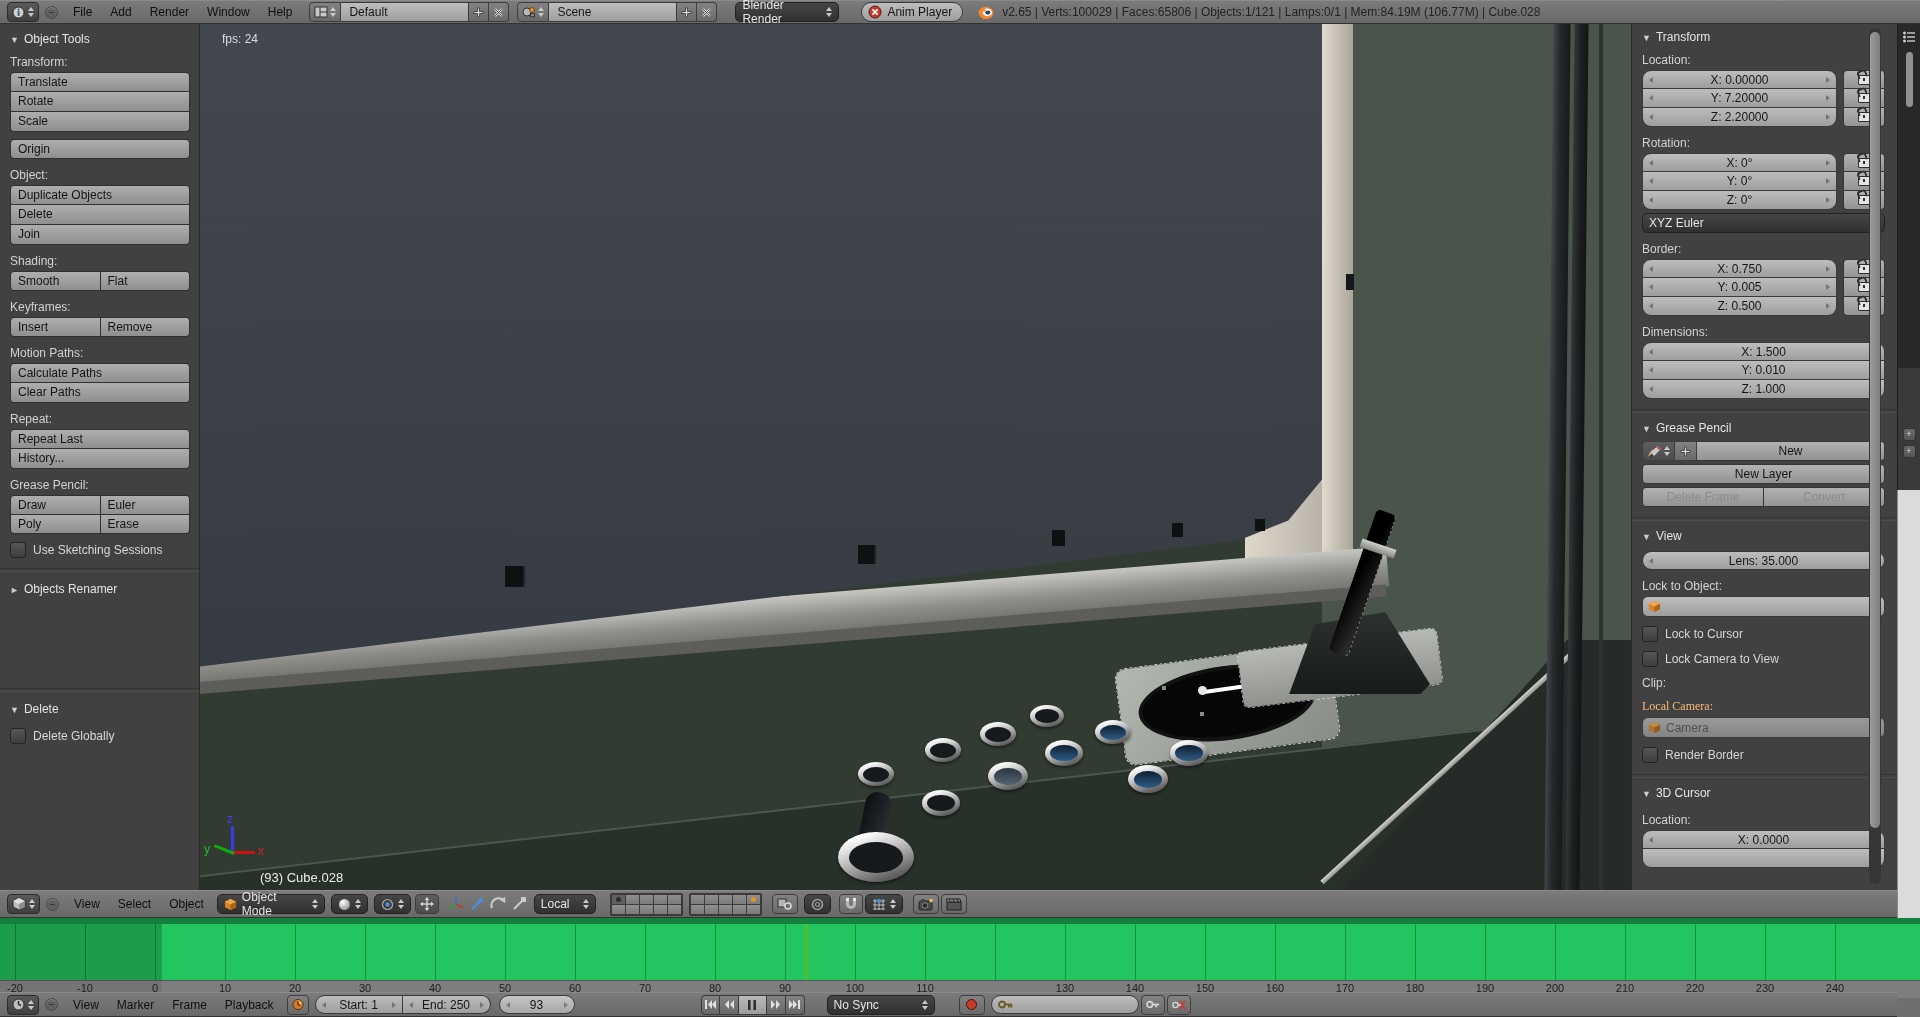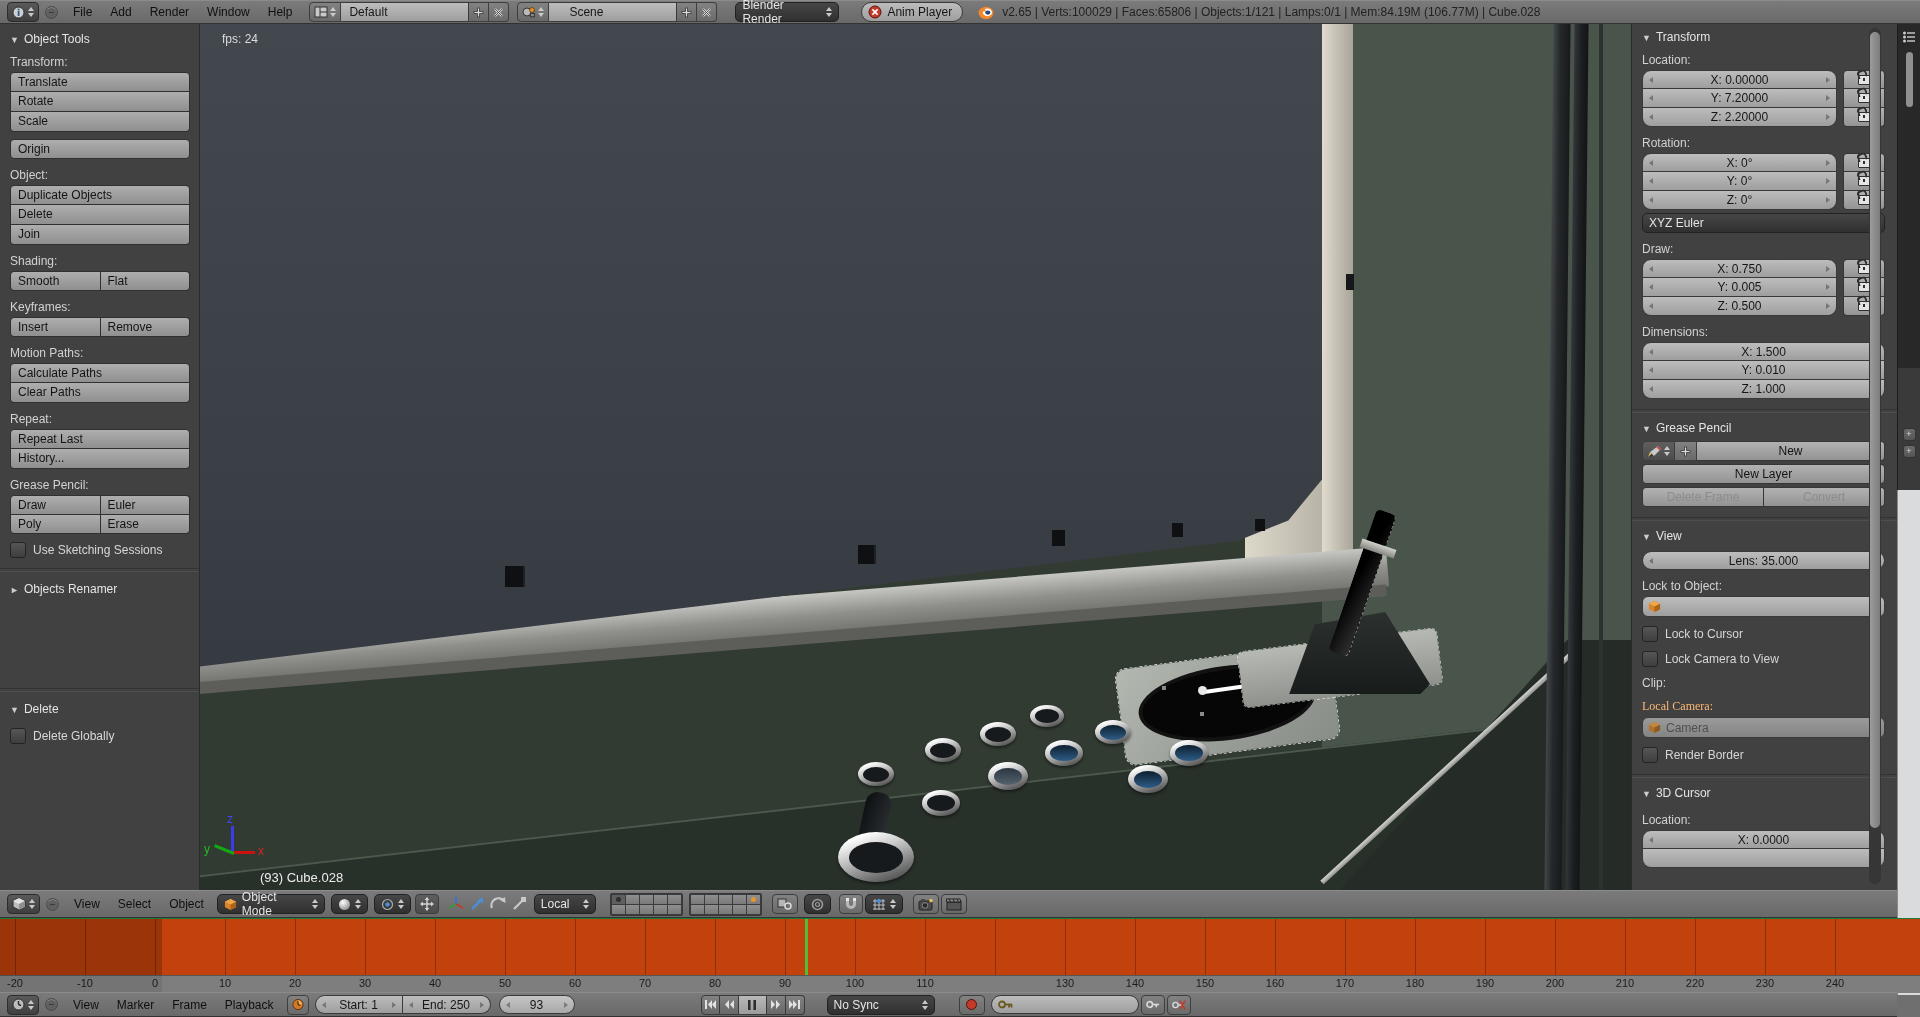--- a/index.html
+++ b/index.html
@@ -77,21 +77,21 @@
                    border:2px solid #2e2e2e;border-bottom:none;border-radius:4px 4px 0 0;transform:rotate(-20deg);}
   .padlock::after{content:"";position:absolute;left:4px;top:2px;width:2px;height:3px;background:#2e2e2e;}
   .gpbtns{display:flex;}
   .dis{color:#8c8c8c !important;}
   .npcb{display:flex;align-items:center;gap:7px;margin:9px 0 0;}
   .glabel{color:#fdba74;font-family:Liberation Serif, serif;}
   .cube-ico{width:13px;height:13px;flex:none;}
   
   #viewport{position:absolute;left:200px;top:24px;width:1431px;height:866px;overflow:hidden;background:#313b32;}
   
-  #timeline{position:absolute;left:0;top:918px;width:1920px;height:74px;background:#c2410c;overflow:hidden;border-top:1px solid #15803d;}
+  #timeline{position:absolute;left:0;top:918px;width:1920px;height:74px;background:#22c55e;overflow:hidden;border-top:6px solid #15803d;}
   #ruler{position:absolute;left:0;top:56px;width:1920px;height:18px;background:#7e7e7e;border-top:1px solid #565656;}
   .tick{position:absolute;top:1px;transform:translateX(-50%);color:#1c1c1c;font-size:11px;}
   .gridline{position:absolute;top:0;width:1px;height:56px;background:rgba(0,0,0,.27);}
   
   .hbtn{display:flex;align-items:center;justify-content:center;gap:2px;height:20px;padding:0 4px;
         background:linear-gradient(#828282,#6a6a6a);border:1px solid #3e3e3e;border-radius:4px;box-sizing:border-box;}
   .hbtn.prs{background:linear-gradient(#5e5e5e,#4c4c4c);}
   .lgrid{display:grid;grid-template-columns:repeat(5,13px);grid-template-rows:repeat(2,9px);gap:1px;
          background:#3c3c3c;border:1px solid #383838;padding:1px;border-radius:2px;}
   .lgrid b{background:linear-gradient(#8f8f8f,#7a7a7a);display:block;position:relative;}
@@ -167,21 +167,21 @@
         <svg width="14" height="12" viewBox="0 0 14 12">
             <circle cx="5" cy="6" r="4" fill="#b9b9b9" stroke="#333"></circle>
             <circle cx="10" cy="4" r="2.4" fill="#e8952e" stroke="#6b4310"></circle>
             <rect x="8.4" y="7.4" width="4" height="3.4" fill="#8a8a8a" stroke="#333"></rect>
           </svg>
         <span class="updn">
             <i class="u"></i>
             <i class="d"></i>
           </span>
       </div>
-      <div class="field" style="width:128px;border-radius:0;border-left-width:0;justify-content:flex-start;padding-left:20px;height:20px;">
+      <div class="field" style="width:128px;border-radius:0;border-left-width:0;justify-content:flex-start;padding-left:8px;height:20px;">
         <span>Scene</span>
       </div>
       <div class="hbtn" style="border-radius:0;border-left-width:0;width:20px;">
         <svg width="11" height="11" viewBox="0 0 11 11">
             <path d="M4.5 1h2v3.5H10v2H6.5V10h-2V6.5H1v-2h3.5z" fill="#dedede" stroke="#333" stroke-width=".8"></path>
           </svg>
       </div>
       <div class="hbtn" style="border-radius:0 4px 4px 0;border-left-width:0;width:20px;">
         <svg width="11" height="11" viewBox="0 0 11 11">
             <path d="M2 2l7 7M9 2l-7 7" stroke="#dedede" stroke-width="2.2"></path>
@@ -427,21 +427,21 @@
           </div>
       </div>
     </div>
     <div class="ddark" style="margin-top:3px;">
       <span class="lbl">XYZ Euler</span>
       <span class="updn">
           <i class="u"></i>
           <i class="d"></i>
         </span>
     </div>
-    <div class="slabel">Draw:</div>
+    <div class="slabel">Border:</div>
     <div class="np-row">
       <div class="np-fields fgrp">
         <div class="field">
             <span class="arrl"></span>
             <span>X: 0.750</span>
             <span class="arrr"></span>
           </div>
         <div class="field">
             <span class="arrl"></span>
             <span>Y: 0.005</span>

